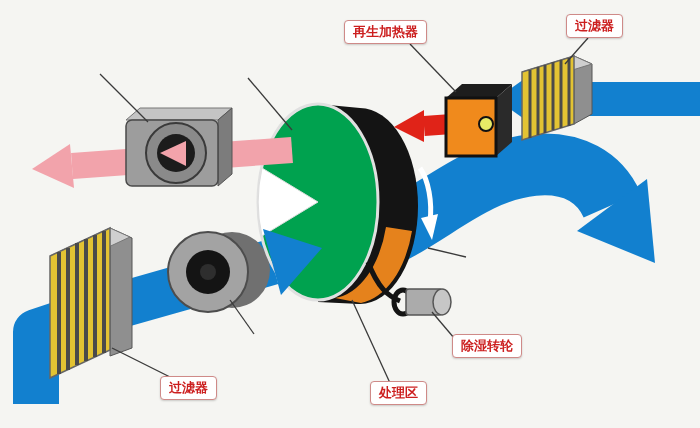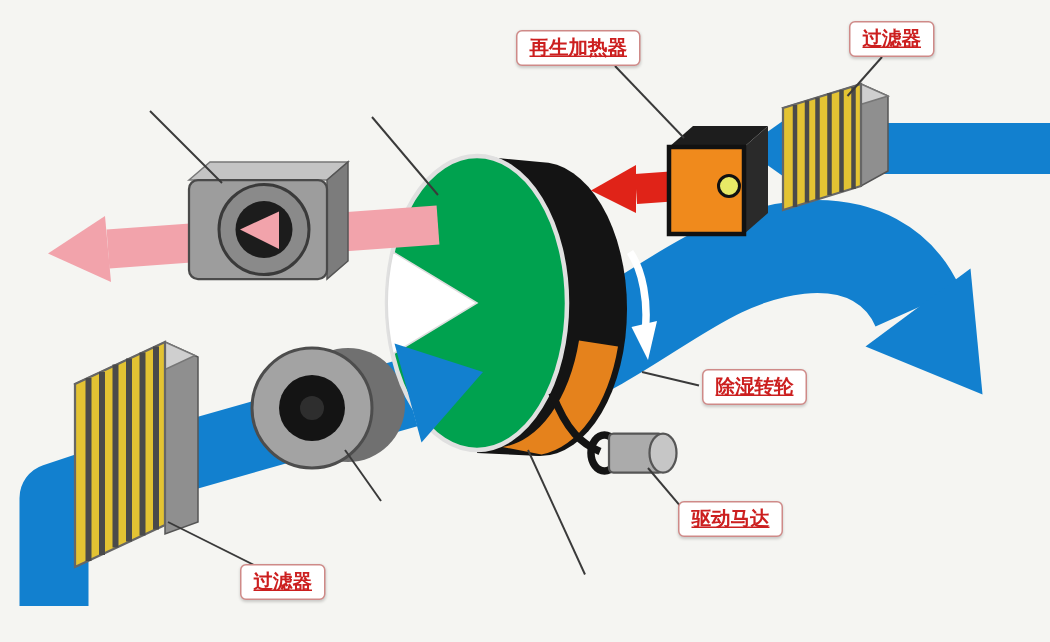--- a/index.html
+++ b/index.html
@@ -16,21 +16,20 @@
     background:#ffffff;
     border:1px solid #cf8a88;
     border-radius:4px;
     padding:2px 8px;
     font-size:13px;
     font-weight:bold;
     color:#cc1f1f;
     white-space:nowrap;
     box-shadow:0 1px 2px rgba(0,0,0,.18);
     z-index:5;
-    text-decoration:underline;
   }
 </style>
 </head>
 <body>
 
 <div class="stage">
 
 <svg width="700" height="428" viewBox="0 0 700 428">
 
   <rect x="0" y="0" width="700" height="428" fill="#f5f5f2"></rect>
@@ -138,17 +137,17 @@
     <line x1="460" y1="345" x2="432" y2="312"></line>
     <line x1="390" y1="383" x2="352" y2="300"></line>
     <line x1="254" y1="334" x2="230" y2="300"></line>
     <line x1="172" y1="378" x2="112" y2="348"></line>
   </g>
 
 </svg>
 
 <div class="label" style="left:344px; top:20px">再生加热器</div>
 <div class="label" style="left:566px; top:14px">过滤器</div>
-<div class="label" style="left:468px; top:246px">除湿转轮</div>
-<div class="label" style="left:452px; top:334px">驱动马达</div>
+<div class="label" style="left:452px; top:334px">除湿转轮</div>
+<div class="label" style="left:370px; top:381px">处理区</div>
 <div class="label" style="left:160px; top:376px">过滤器</div>
 
 </div>
 
 </body></html>

